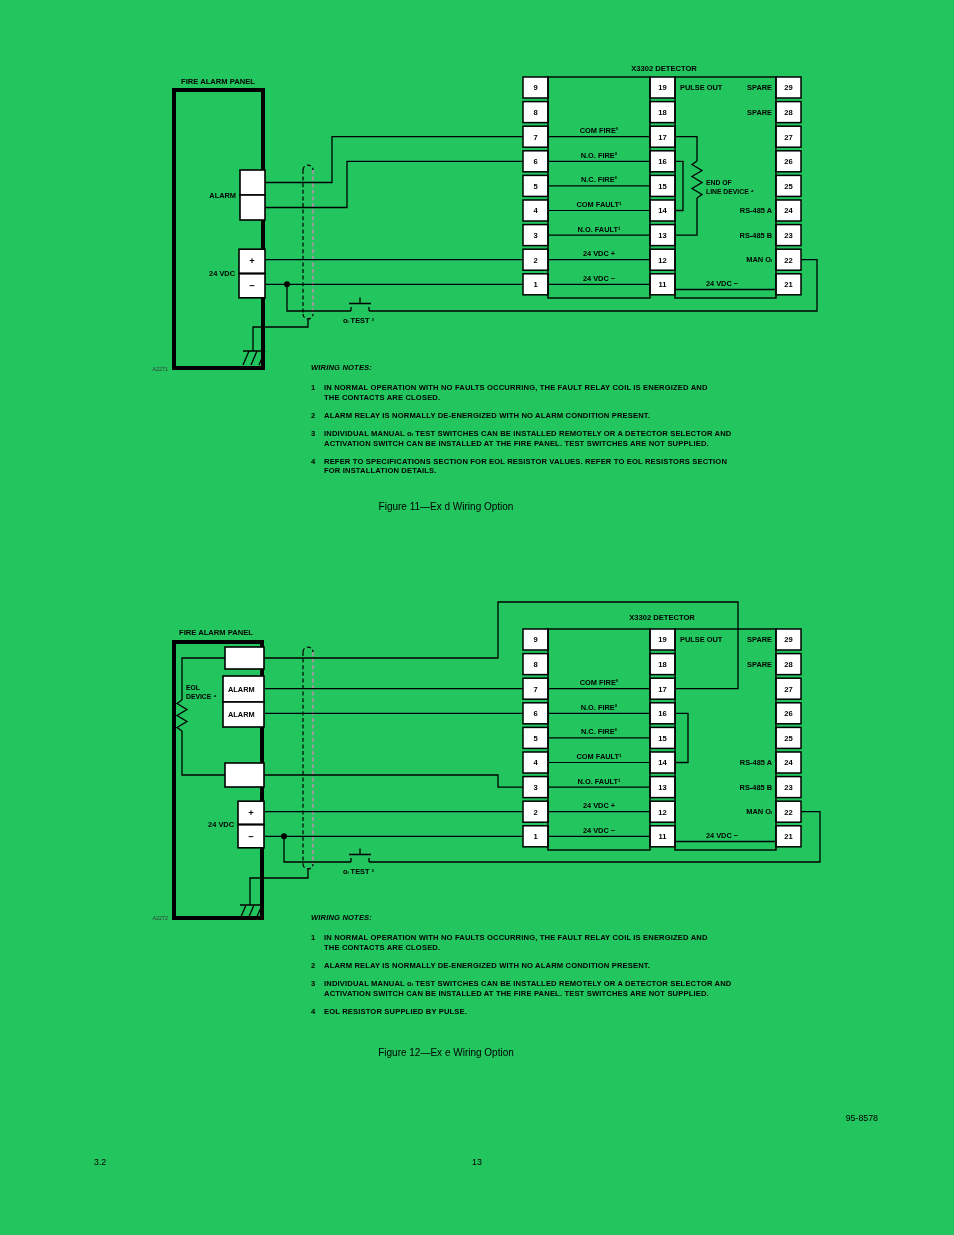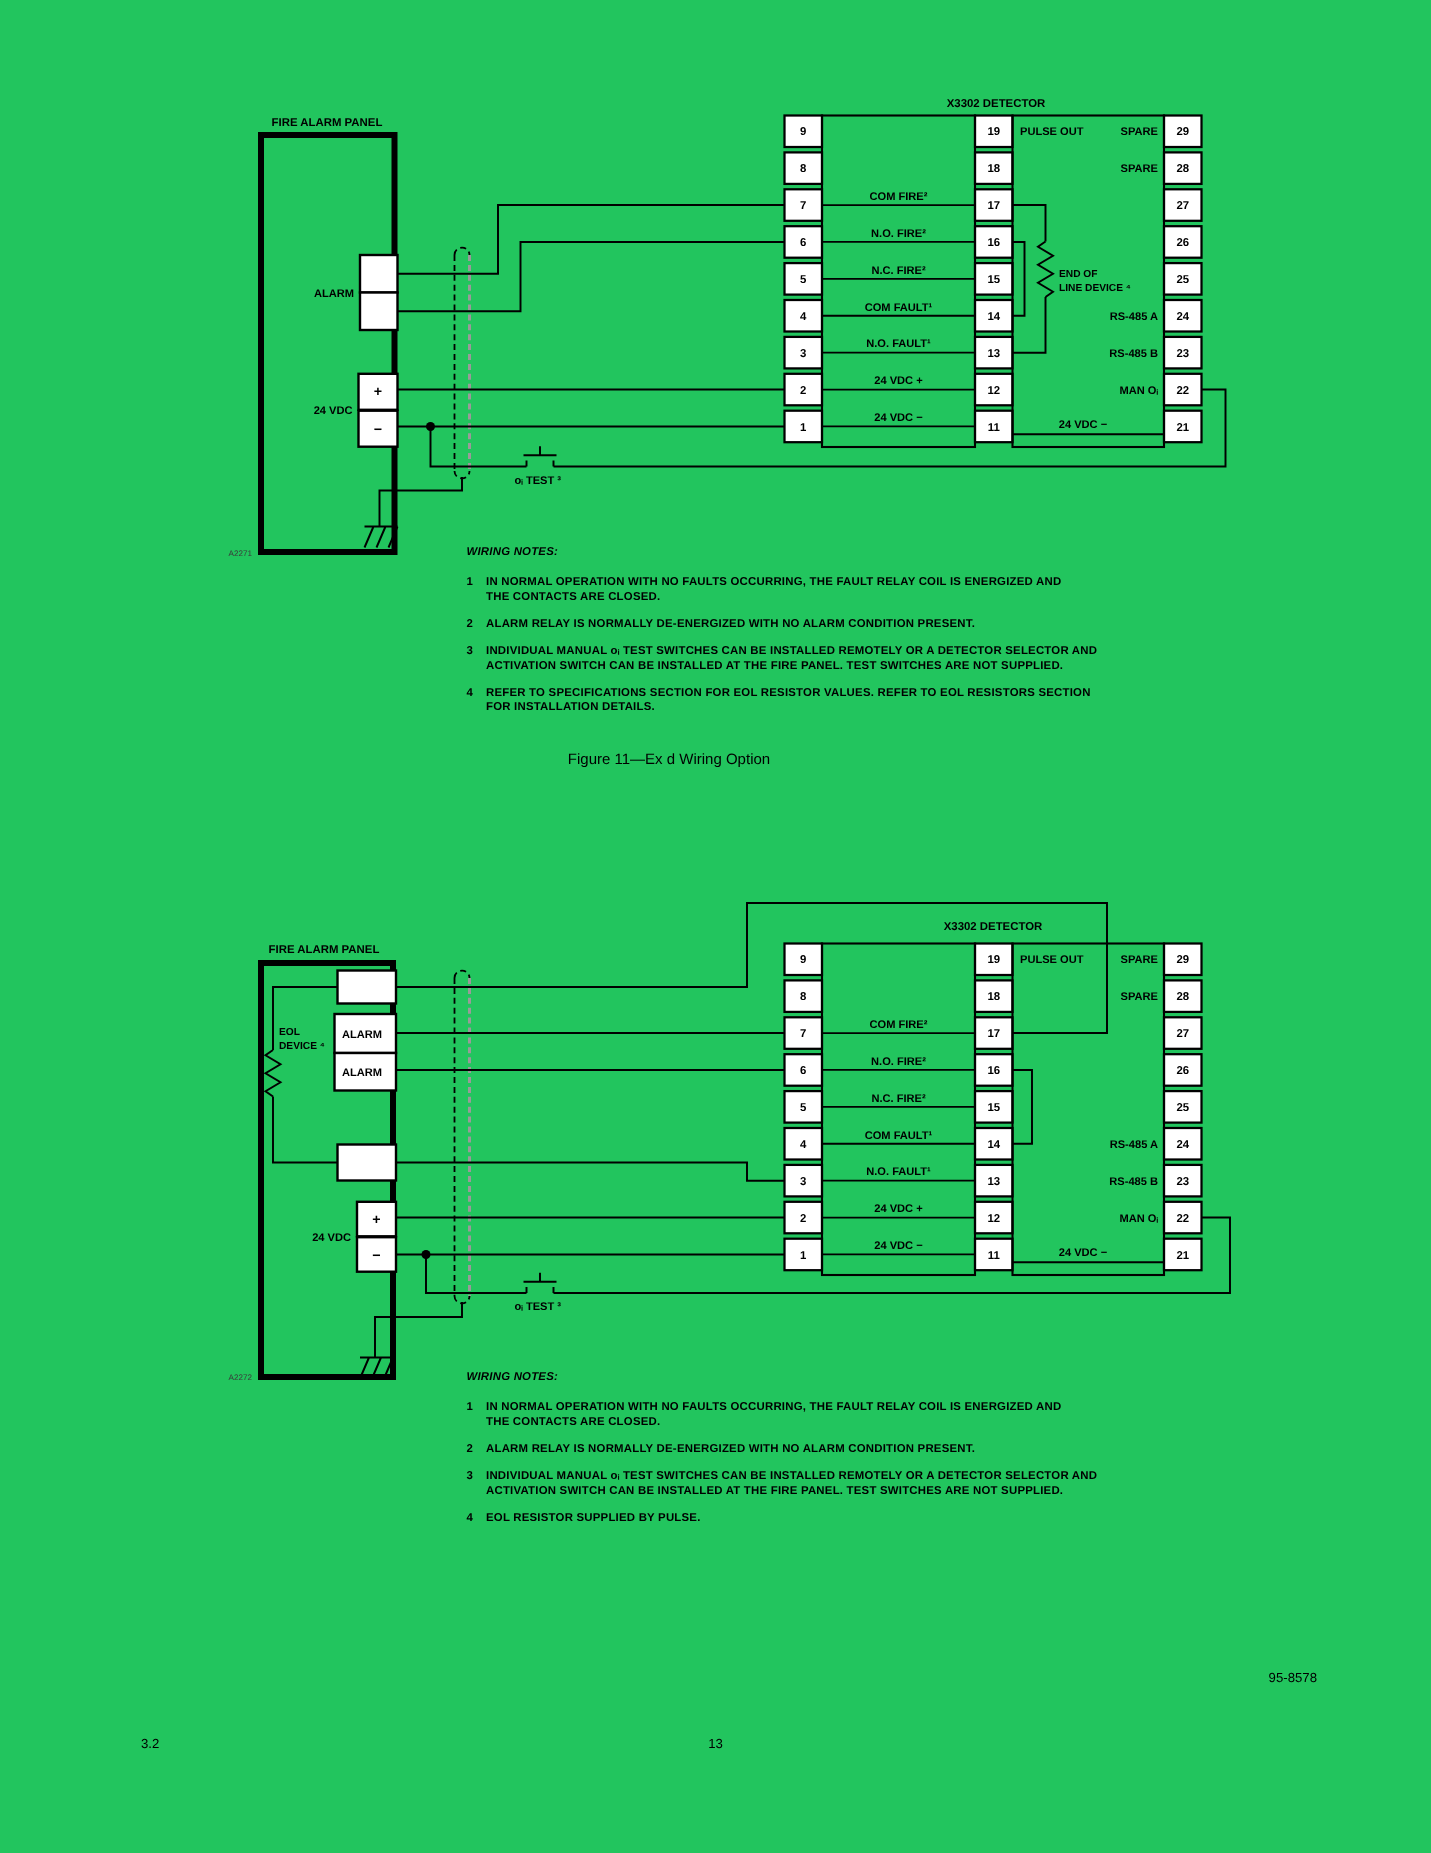--- a/index.html
+++ b/index.html
@@ -357,18 +357,19 @@
          <div>ACTIVATION SWITCH CAN BE INSTALLED AT THE FIRE PANEL.  TEST SWITCHES ARE NOT SUPPLIED.</div>
         </div>
   </div>
   <div class="nitem" style="top:93.5px;">
     <div class="nnum">4</div>
     <div>
           <div>EOL RESISTOR SUPPLIED BY PULSE.</div>
         </div>
   </div>
 </div>
+<div class="caption" style="top:1047px;">Figure 12—Ex e Wiring Option</div>
 
 <div class="footer-item" style="left:94px;top:1157px;">3.2</div>
 <div class="footer-item" style="left:0;width:954px;top:1157px;text-align:center;">13</div>
 <div class="footer-item" style="right:76px;top:1113px;">95-8578</div>
 
 </div>
 
 </body></html>

